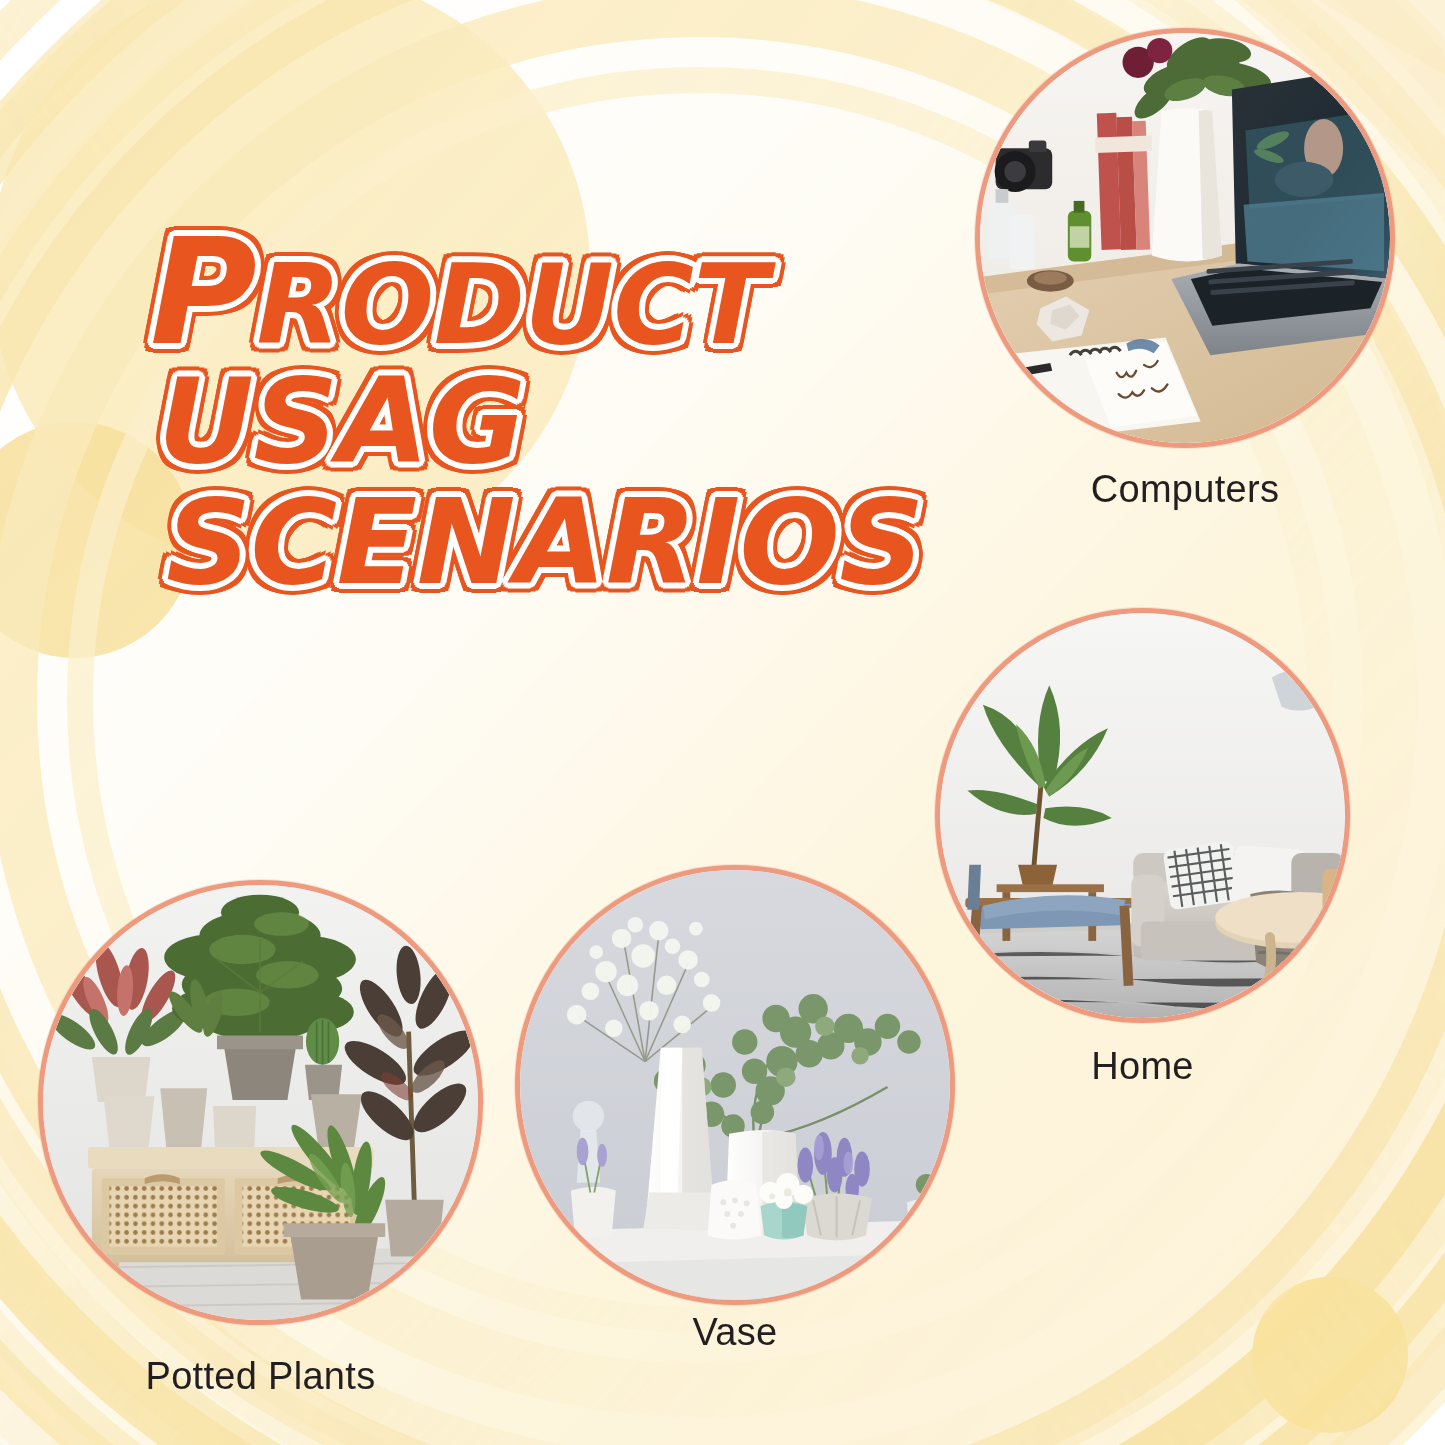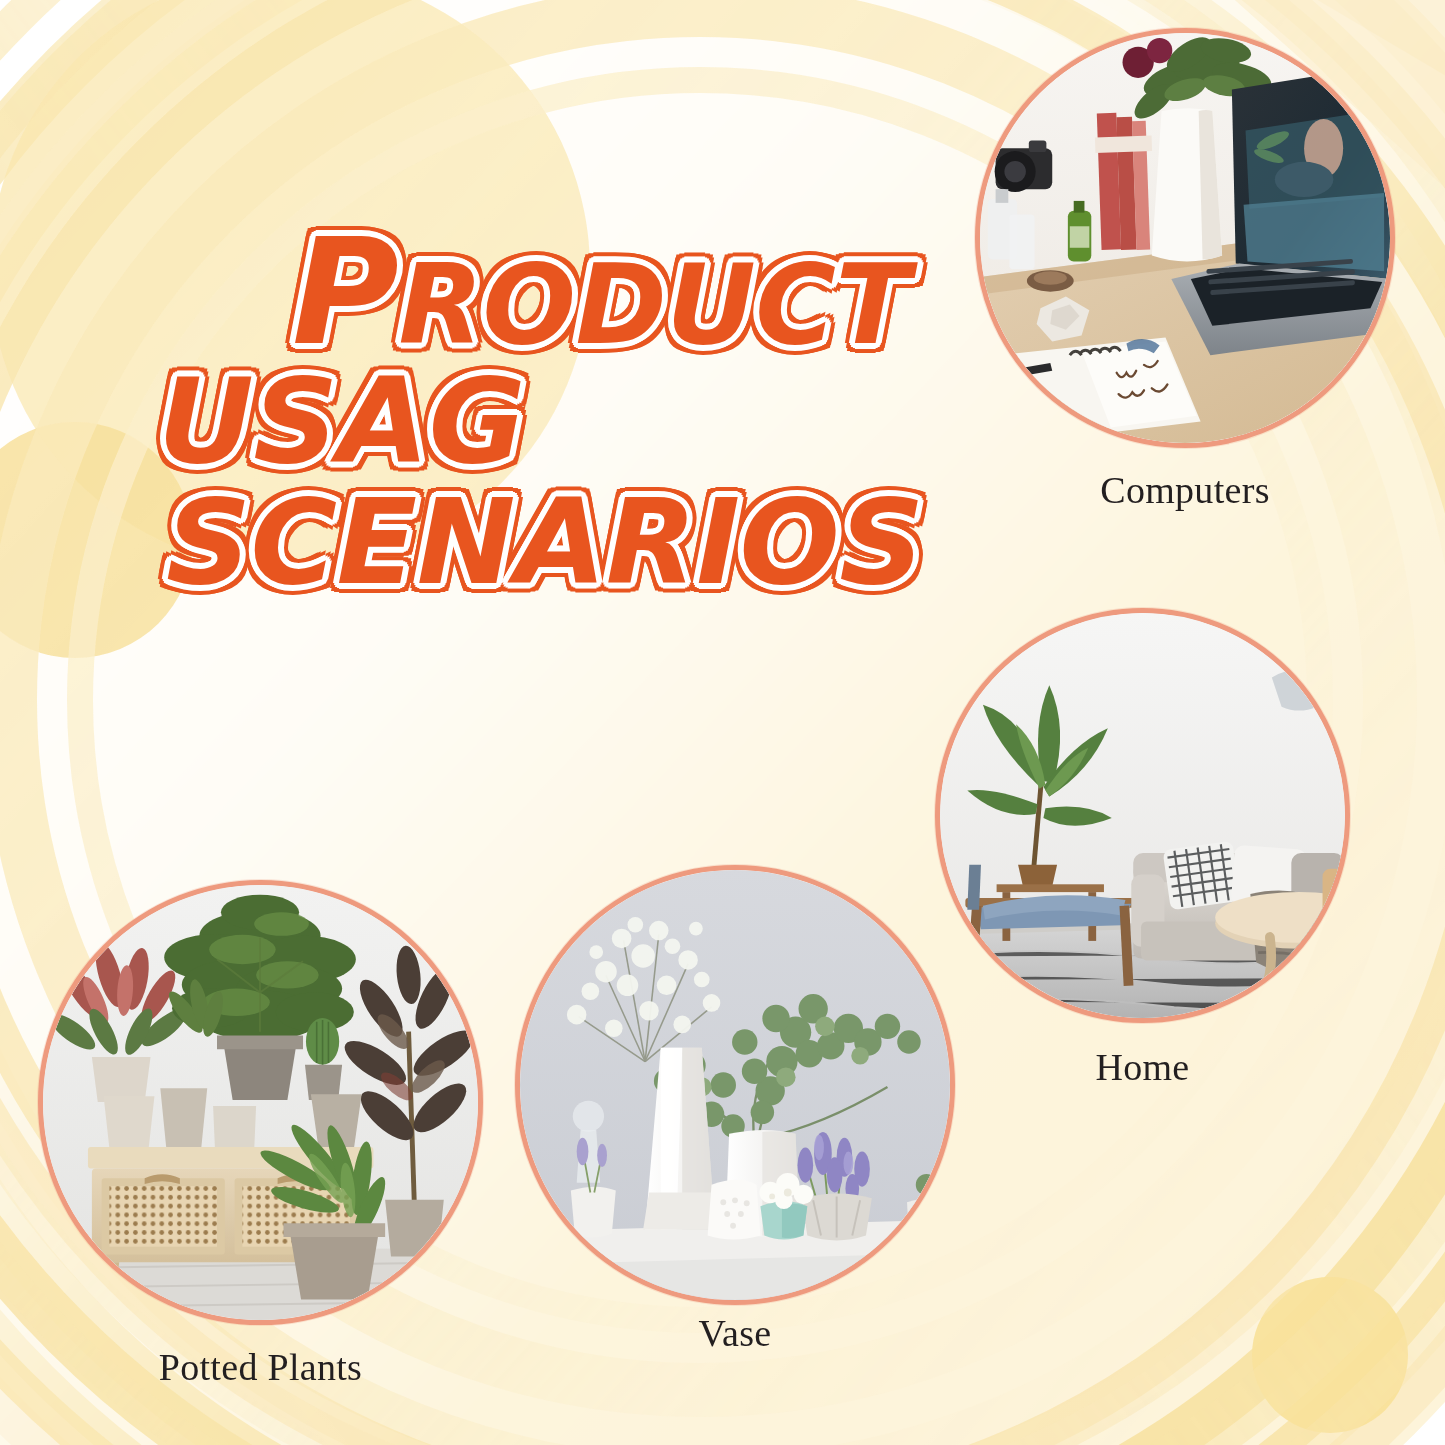--- a/index.html
+++ b/index.html
@@ -54,21 +54,21 @@
       -2px  5px 0 #fff,  2px  5px 0 #fff,
       -8px -8px 0 #E8551F,  8px -8px 0 #E8551F,
       -8px  8px 0 #E8551F,  8px  8px 0 #E8551F,
       -10px 0px 0 #E8551F, 10px  0px 0 #E8551F,
        0px -10px 0 #E8551F, 0px 10px 0 #E8551F,
       -9px -5px 0 #E8551F,  9px -5px 0 #E8551F,
       -9px  5px 0 #E8551F,  9px  5px 0 #E8551F,
       -5px -9px 0 #E8551F,  5px -9px 0 #E8551F,
       -5px  9px 0 #E8551F,  5px  9px 0 #E8551F;
   }
-  #title-line-1 { font-size:118px; margin-bottom:8px;text-align:right; }
+  #title-line-1 { font-size:118px; margin-bottom:8px; }
   #title-line-1 .cap  { font-size:146px; }
   #title-line-1 .rest { font-size:110px; }
   #title-line-2 { font-size:118px; margin-left:8px; margin-bottom:12px; }
   #title-line-3 { font-size:118px; margin-left:16px; }
 
   
   .scenario {
     position:absolute;
     z-index:15;
   }
@@ -81,21 +81,21 @@
     box-shadow:0 0 0 1px rgba(238,154,126,0.25);
   }
   .circle-inner {
     position:absolute;
     left:0; top:0; right:0; bottom:0;
     border-radius:50%;
     overflow:hidden;
   }
   .scenario-label {
     text-align:center;
-    font-family:Liberation Serif, serif;
+    font-family:Liberation Sans, sans-serif;
     font-size:38px;
     color:#231f20;
     letter-spacing:0.3px;
     margin-top:16px;
     white-space:nowrap;
   }
 
   
   #scenario-computers { left:975px; top:28px;  width:420px; }
   #scenario-computers .circle-frame { width:420px; height:420px; }
@@ -104,21 +104,21 @@
   #scenario-home { left:935px; top:608px; width:415px; }
   #scenario-home .circle-frame { width:415px; height:415px; }
   #scenario-home .scenario-label { margin-top:22px; }
 
   #scenario-vase { left:515px; top:865px; width:440px; }
   #scenario-vase .circle-frame { width:440px; height:440px; }
   #scenario-vase .scenario-label { margin-top:6px; }
 
   #scenario-potted { left:38px; top:880px; width:445px; }
   #scenario-potted .circle-frame { width:445px; height:445px; }
-  #scenario-potted .scenario-label { margin-top:20px; }
+  #scenario-potted .scenario-label { margin-top:30px; }
 
   .photo-svg { display:block; width:100%; height:100%; }
 </style>
 </head>
 <body>
 
 <div id="stage">
 
   <svg id="bg-decor" viewBox="0 0 1445 1445">
     <defs>

